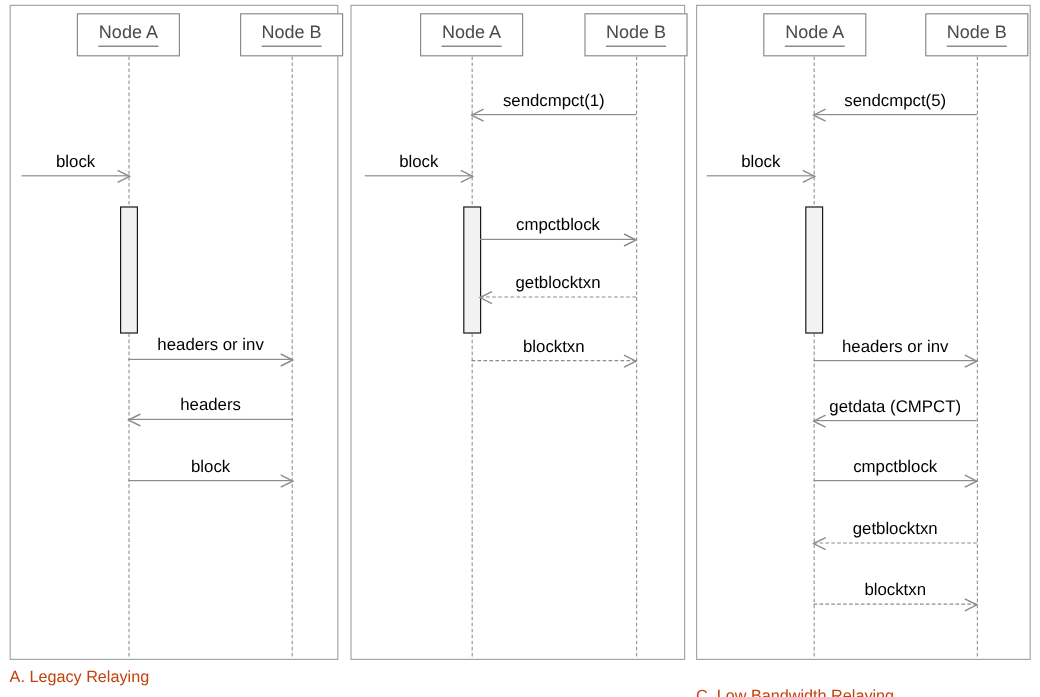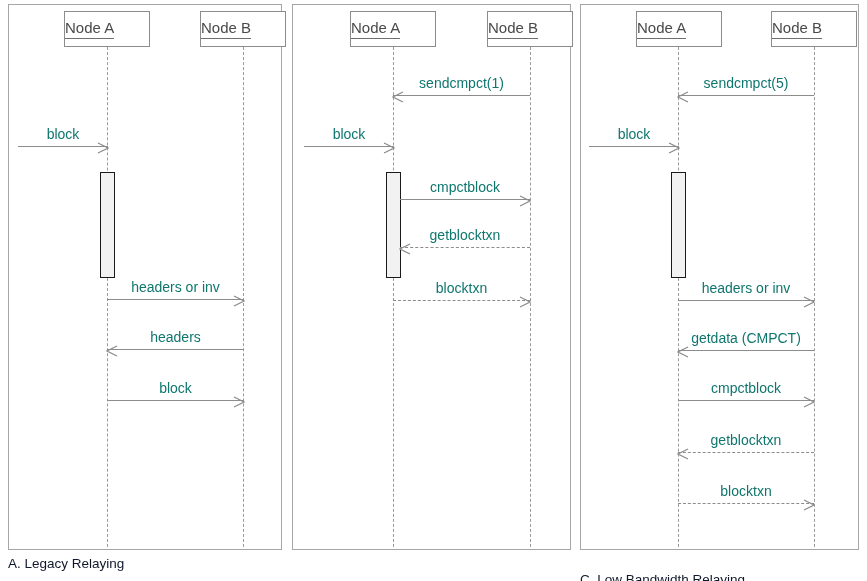--- a/index.html
+++ b/index.html
@@ -11,31 +11,31 @@
   }
   #root{position:relative;width:867px;height:581px;}
 
   
   .panel{position:absolute;top:4px;height:546px;border:1px solid #a6a6a6;box-sizing:border-box;background:#fff;}
   .panel-a{left:8px;width:274px;}
   .panel-b{left:292px;width:279px;}
   .panel-c{left:580px;width:279px;}
 
   
-  .caption{position:absolute;top:556px;font-size:13.5px;color:#0f172a;white-space:nowrap;}
+  .caption{position:absolute;top:556px;font-size:13.5px;color:#c2410c;white-space:nowrap;}
   .cap-a{left:8px;}
   .cap-b{left:292px;}
   .cap-c{left:580px;margin-top:16px;}
 
   
   .nodebox{
     position:absolute;box-sizing:border-box;
     height:36px;width:86px;
     border:1px solid #8c8c8c;background:#fff;
-    display:flex;align-items:center;justify-content:flex-start;
+    display:flex;align-items:center;justify-content:center;
   }
   .nodebox span{
     font-size:15px;color:#4a4a4a;
     border-bottom:1.4px solid #6e6e6e;
     line-height:1.15;padding-bottom:1px;
   }
 
   
   .lifeline{
     position:absolute;width:0;
@@ -54,21 +54,21 @@
   .msg .line{
     position:absolute;left:0;top:0;width:100%;height:0;
     border-top:1.1px solid #8c8c8c;
   }
   .msg.dashed .line{border-top:1.2px dashed #8c8c8c;}
   .msg .head{position:absolute;top:-6px;width:12px;height:12px;overflow:visible;}
   .msg.right .head{right:-1px;}
   .msg.left  .head{left:-1px;}
   .msg .label{
     position:absolute;bottom:5px;left:0;width:100%;
-    text-align:center;font-size:14px;color:#0f766e;white-space:nowrap;
+    text-align:center;font-size:14px;color:#000000;white-space:nowrap;
     line-height:1;
   }
 </style>
 </head>
 <body>
 
 <div id="root">
 
   <div class="panel panel-a"></div>
 

